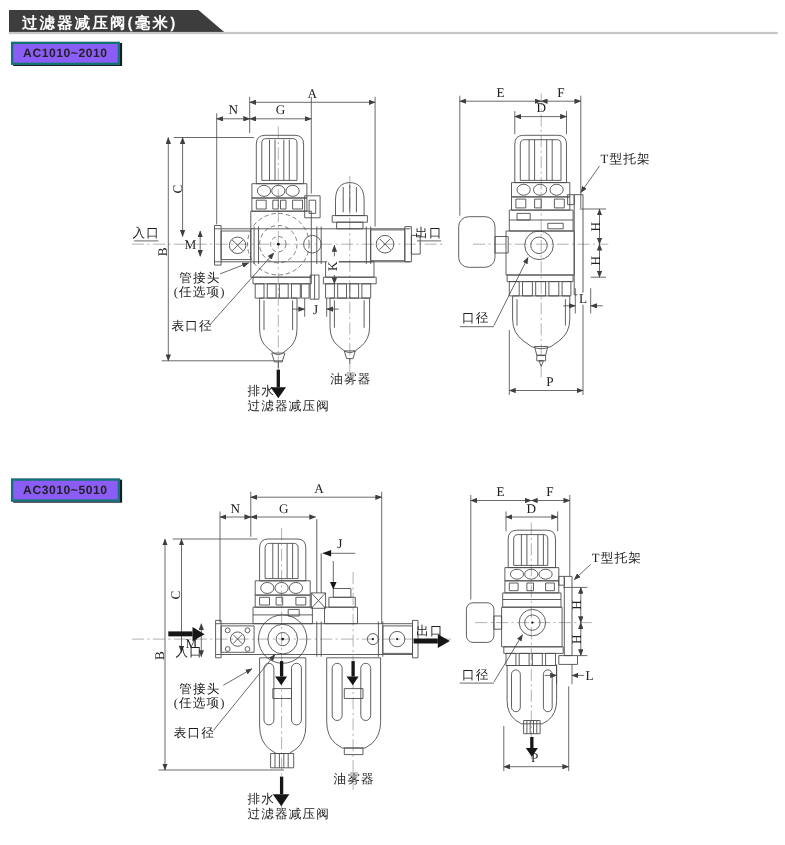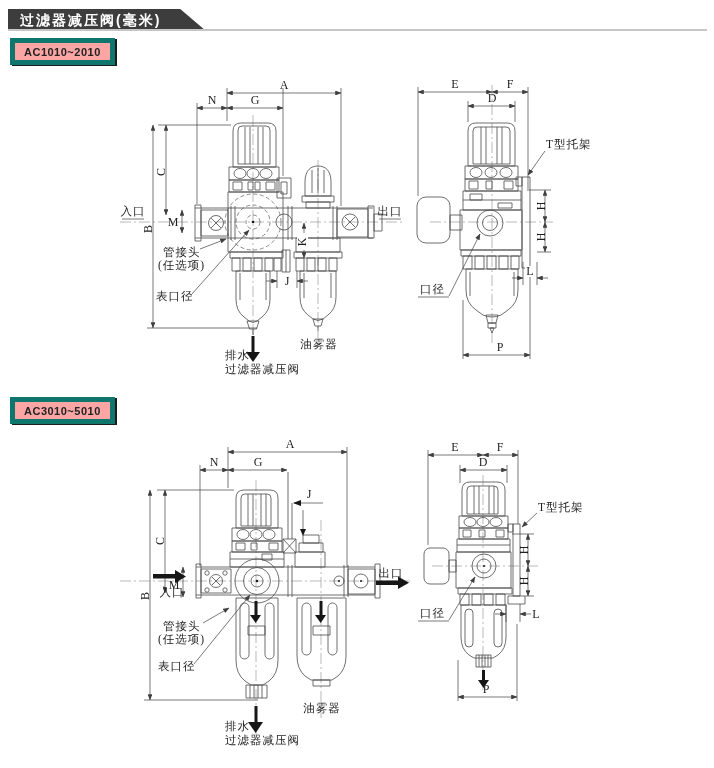--- a/index.html
+++ b/index.html
@@ -11,27 +11,27 @@
   #banner {
     position:absolute; left:8px; top:9px; width:198px; height:22px;
     background:#3d3d3d; color:#fff;
     clip-path:polygon(0 0, 87% 0, 100% 100%, 0 100%);
     font:bold 14px "Liberation Sans", sans-serif;
     line-height:22px; padding-left:12px; box-sizing:border-box;
     letter-spacing:2px;
   }
   #rule { position:absolute; left:8px; top:29px; width:699px; height:2px; background:#c6c6c6; }
   .modelbox {
-    position:absolute; left:10px; background:#fca5a5;
-    border:5px solid #0f766e; box-shadow:2px 1px 0 #1c1c1c;
+    position:absolute; left:10px; background:#8b5cf6;
+    border:2px solid #0f766e; box-shadow:2px 1px 0 #1c1c1c;
     font:600 11px "Liberation Sans", sans-serif; color:#222;
     padding:3px 9px 2px 9px; letter-spacing:0.5px;
   }
   #modelbox1 { top:38px; }
-  #modelbox2 { top:397px; }
+  #modelbox2 { top:435px; }
   svg { position:absolute; left:0; }
   
   .ln   { fill:none; stroke:#4a4a4a; stroke-width:0.8; stroke-linejoin:round; }
   .dim  { fill:none; stroke:#3f3f3f; stroke-width:0.7; }
   .cl   { fill:none; stroke:#8a8a8a; stroke-width:0.6; stroke-dasharray:11 3 2 3; }
   .dash { fill:none; stroke:#5a5a5a; stroke-width:0.7; stroke-dasharray:4 2.6; }
   .blk  { fill:#161616; stroke:none; }
   .wbg  { fill:#ffffff; stroke:none; }
   svg text { stroke:none; }
   text.d  { font:12px "Liberation Serif", serif; fill:#1e1e1e; text-anchor:middle; }

